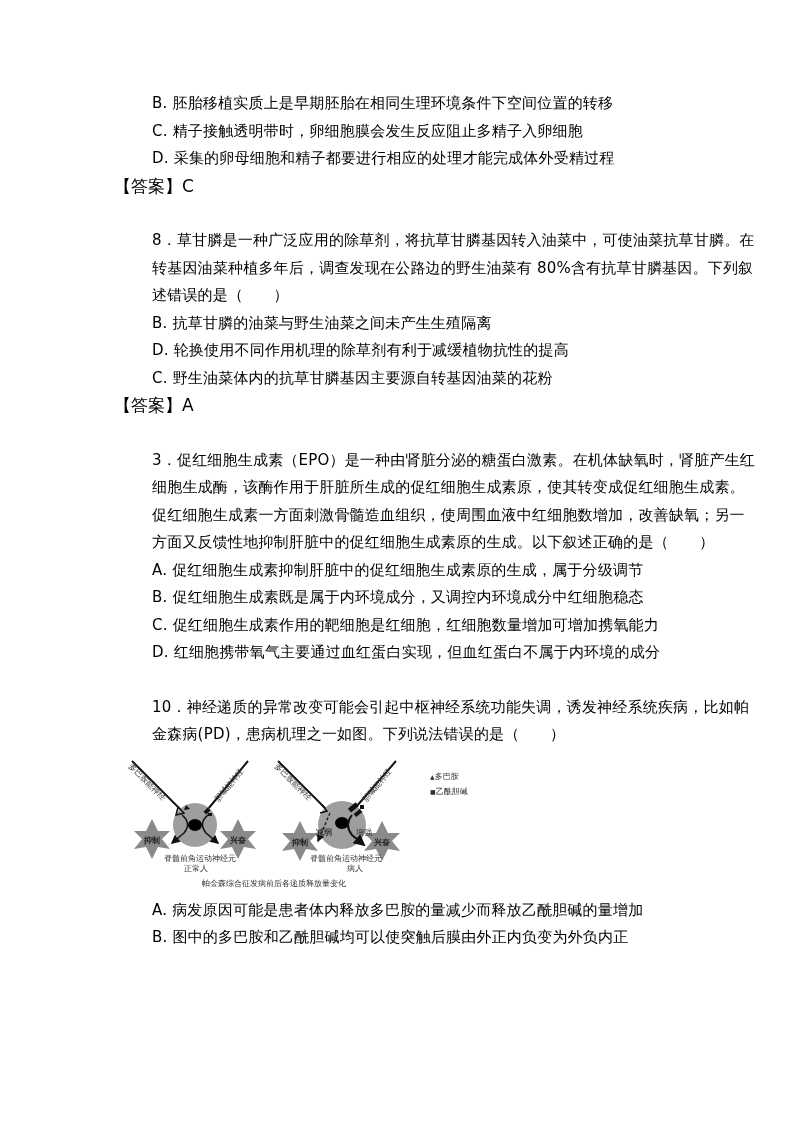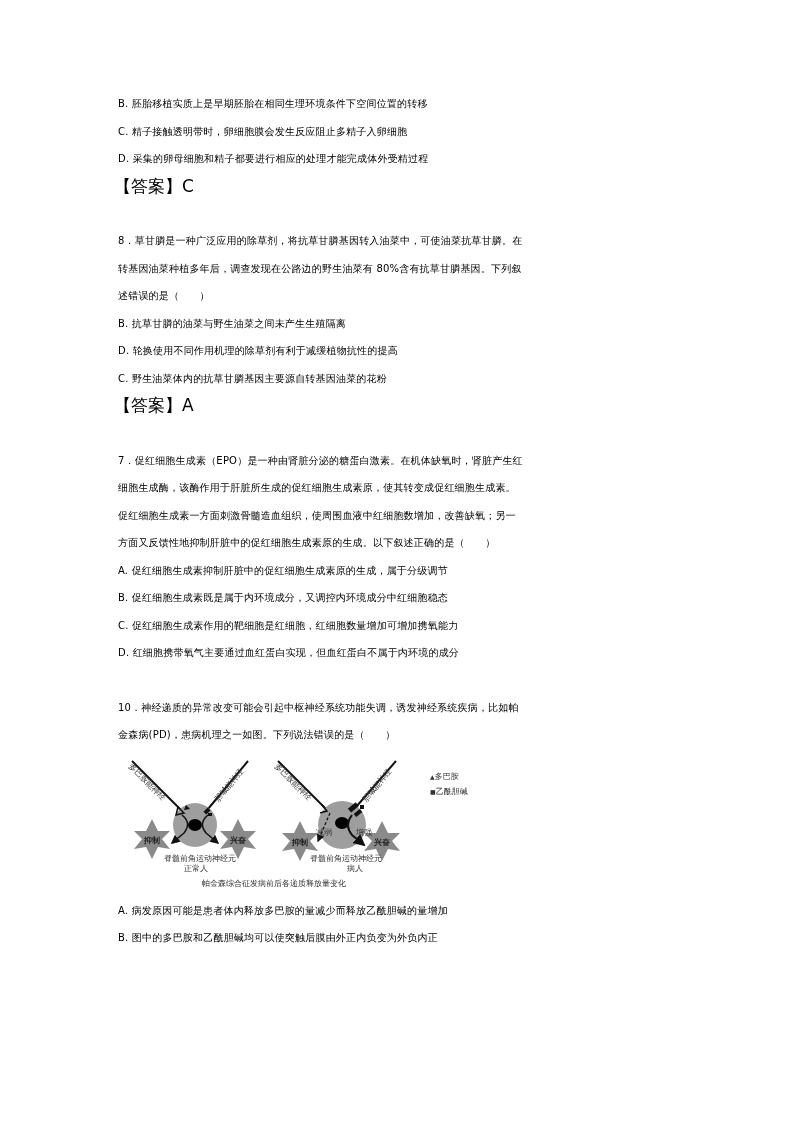--- a/index.html
+++ b/index.html
@@ -1,19 +1,19 @@
 <!DOCTYPE html>
 <html><head>
 <meta charset="utf-8">
 <style>
   html, body { margin: 0; padding: 0; background: #ffffff; }
   body { width: 794px; height: 1123px; position: relative; overflow: hidden;
          font-family: "DejaVu Sans", "Liberation Sans", sans-serif; color: #000; }
   .page { position: absolute; left: 118px; top: 90px; width: 566px; }
-  .line { font-size: 10px; line-height: 27.5px; height: 27.5px; white-space: nowrap; letter-spacing: 0.2px; }
+  .line { font-size: 15px; line-height: 27.5px; height: 27.5px; white-space: nowrap; letter-spacing: 0.2px; margin-left: 34px; }
   .answer { font-size: 17px; line-height: 27.5px; height: 27.5px; margin-left: -4px; }
   .gap { height: 27px; }
   .figure { position: relative; width: 380px; height: 140px; margin: 4px 0 4px 2px; }
   .figure svg { position: absolute; left: 0; top: 0; }
   .fig-text { position: absolute; font-family: "DejaVu Serif", serif; font-size: 8px; color: #333; white-space: nowrap; }
   .legend { position: absolute; left: 310px; top: 16px; font-family: "DejaVu Serif", serif; font-size: 8px; color: #333; line-height: 15px; }
 </style>
 </head>
 <body>
 
@@ -34,21 +34,21 @@
     <div class="line">述错误的是（　　）</div>
     <div class="line"><span>B.</span>&nbsp;<span>抗草甘膦的油菜与野生油菜之间未产生生殖隔离</span></div>
     <div class="line"><span>D.</span>&nbsp;<span>轮换使用不同作用机理的除草剂有利于减缓植物抗性的提高</span></div>
     <div class="line"><span>C.</span>&nbsp;<span>野生油菜体内的抗草甘膦基因主要源自转基因油菜的花粉</span></div>
     <div class="answer">【答案】A</div>
   </div>
 
   <div class="gap"></div>
 
   <div>
-    <div class="line">7．促红细胞生成素（EPO）是一种由肾脏分泌的糖蛋白激素。在机体缺氧时，肾脏产生红</div>
+    <div class="line">3．促红细胞生成素（EPO）是一种由肾脏分泌的糖蛋白激素。在机体缺氧时，肾脏产生红</div>
     <div class="line">细胞生成酶，该酶作用于肝脏所生成的促红细胞生成素原，使其转变成促红细胞生成素。</div>
     <div class="line">促红细胞生成素一方面刺激骨髓造血组织，使周围血液中红细胞数增加，改善缺氧；另一</div>
     <div class="line">方面又反馈性地抑制肝脏中的促红细胞生成素原的生成。以下叙述正确的是（　　）</div>
     <div class="line"><span>A.</span>&nbsp;<span>促红细胞生成素抑制肝脏中的促红细胞生成素原的生成，属于分级调节</span></div>
     <div class="line"><span>B.</span>&nbsp;<span>促红细胞生成素既是属于内环境成分，又调控内环境成分中红细胞稳态</span></div>
     <div class="line"><span>C.</span>&nbsp;<span>促红细胞生成素作用的靶细胞是红细胞，红细胞数量增加可增加携氧能力</span></div>
     <div class="line"><span>D.</span>&nbsp;<span>红细胞携带氧气主要通过血红蛋白实现，但血红蛋白不属于内环境的成分</span></div>
   </div>
 
   <div class="gap"></div>
@@ -103,21 +103,21 @@
 
       <span class="fig-text" style="left:14px;top:8px;transform:rotate(45deg);transform-origin:left top;">多巴胺能神经</span>
       <span class="fig-text" style="left:92px;top:44px;transform:rotate(-50deg);transform-origin:left top;">胆碱能神经</span>
       <span class="fig-text" style="left:24px;top:82px;font-weight:bold;color:#222;">抑制</span>
       <span class="fig-text" style="left:110px;top:82px;font-weight:bold;color:#222;">兴奋</span>
       <span class="fig-text" style="left:44px;top:100px;">脊髓前角运动神经元</span>
       <span class="fig-text" style="left:64px;top:110px;">正常人</span>
 
       <span class="fig-text" style="left:160px;top:8px;transform:rotate(45deg);transform-origin:left top;">多巴胺能神经</span>
       <span class="fig-text" style="left:240px;top:44px;transform:rotate(-50deg);transform-origin:left top;">胆碱能神经</span>
-      <span class="fig-text" style="left:196px;top:74px;">减弱</span>
+      <span class="fig-text" style="left:196px;top:74px;font-weight:bold;">减弱</span>
       <span class="fig-text" style="left:236px;top:74px;">增强</span>
       <span class="fig-text" style="left:172px;top:84px;font-weight:bold;color:#222;">抑制</span>
       <span class="fig-text" style="left:254px;top:84px;font-weight:bold;color:#222;">兴奋</span>
       <span class="fig-text" style="left:190px;top:100px;">脊髓前角运动神经元</span>
       <span class="fig-text" style="left:214px;top:110px;margin-left:13px;">病人</span>
 
       <div class="legend">
         <div><span style="font-size:6px;">▲</span><span>多巴胺</span></div>
         <div><span style="font-size:6px;">■</span><span>乙酰胆碱</span></div>
       </div>

